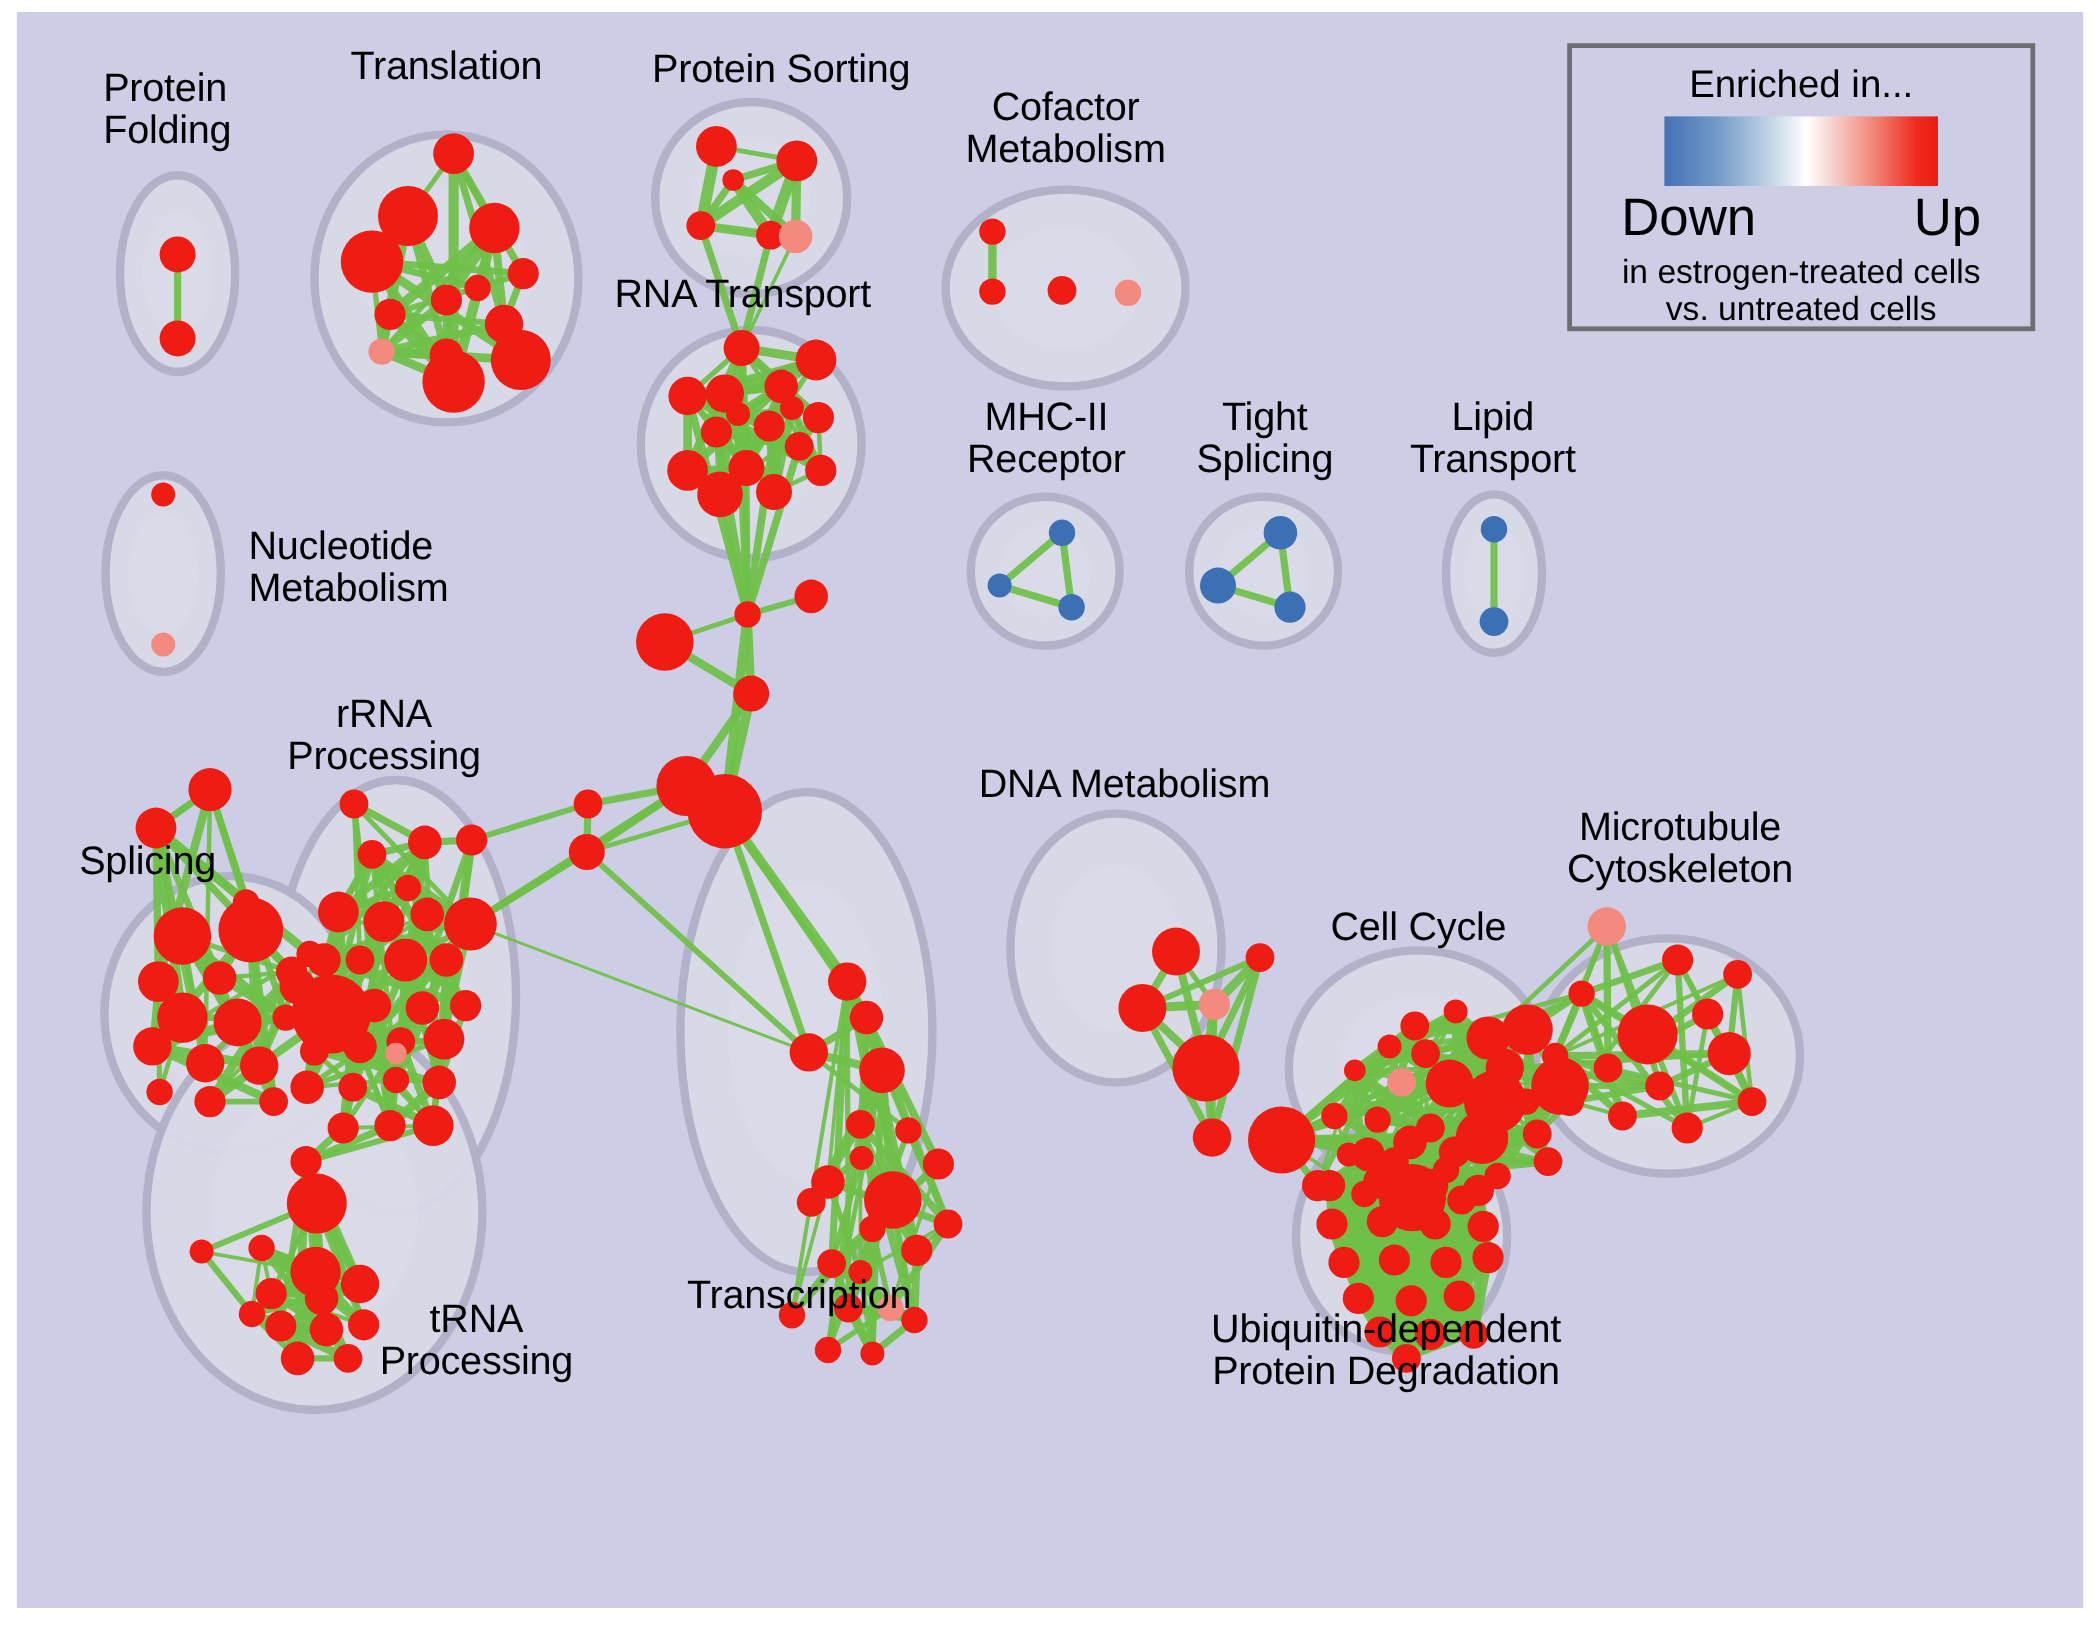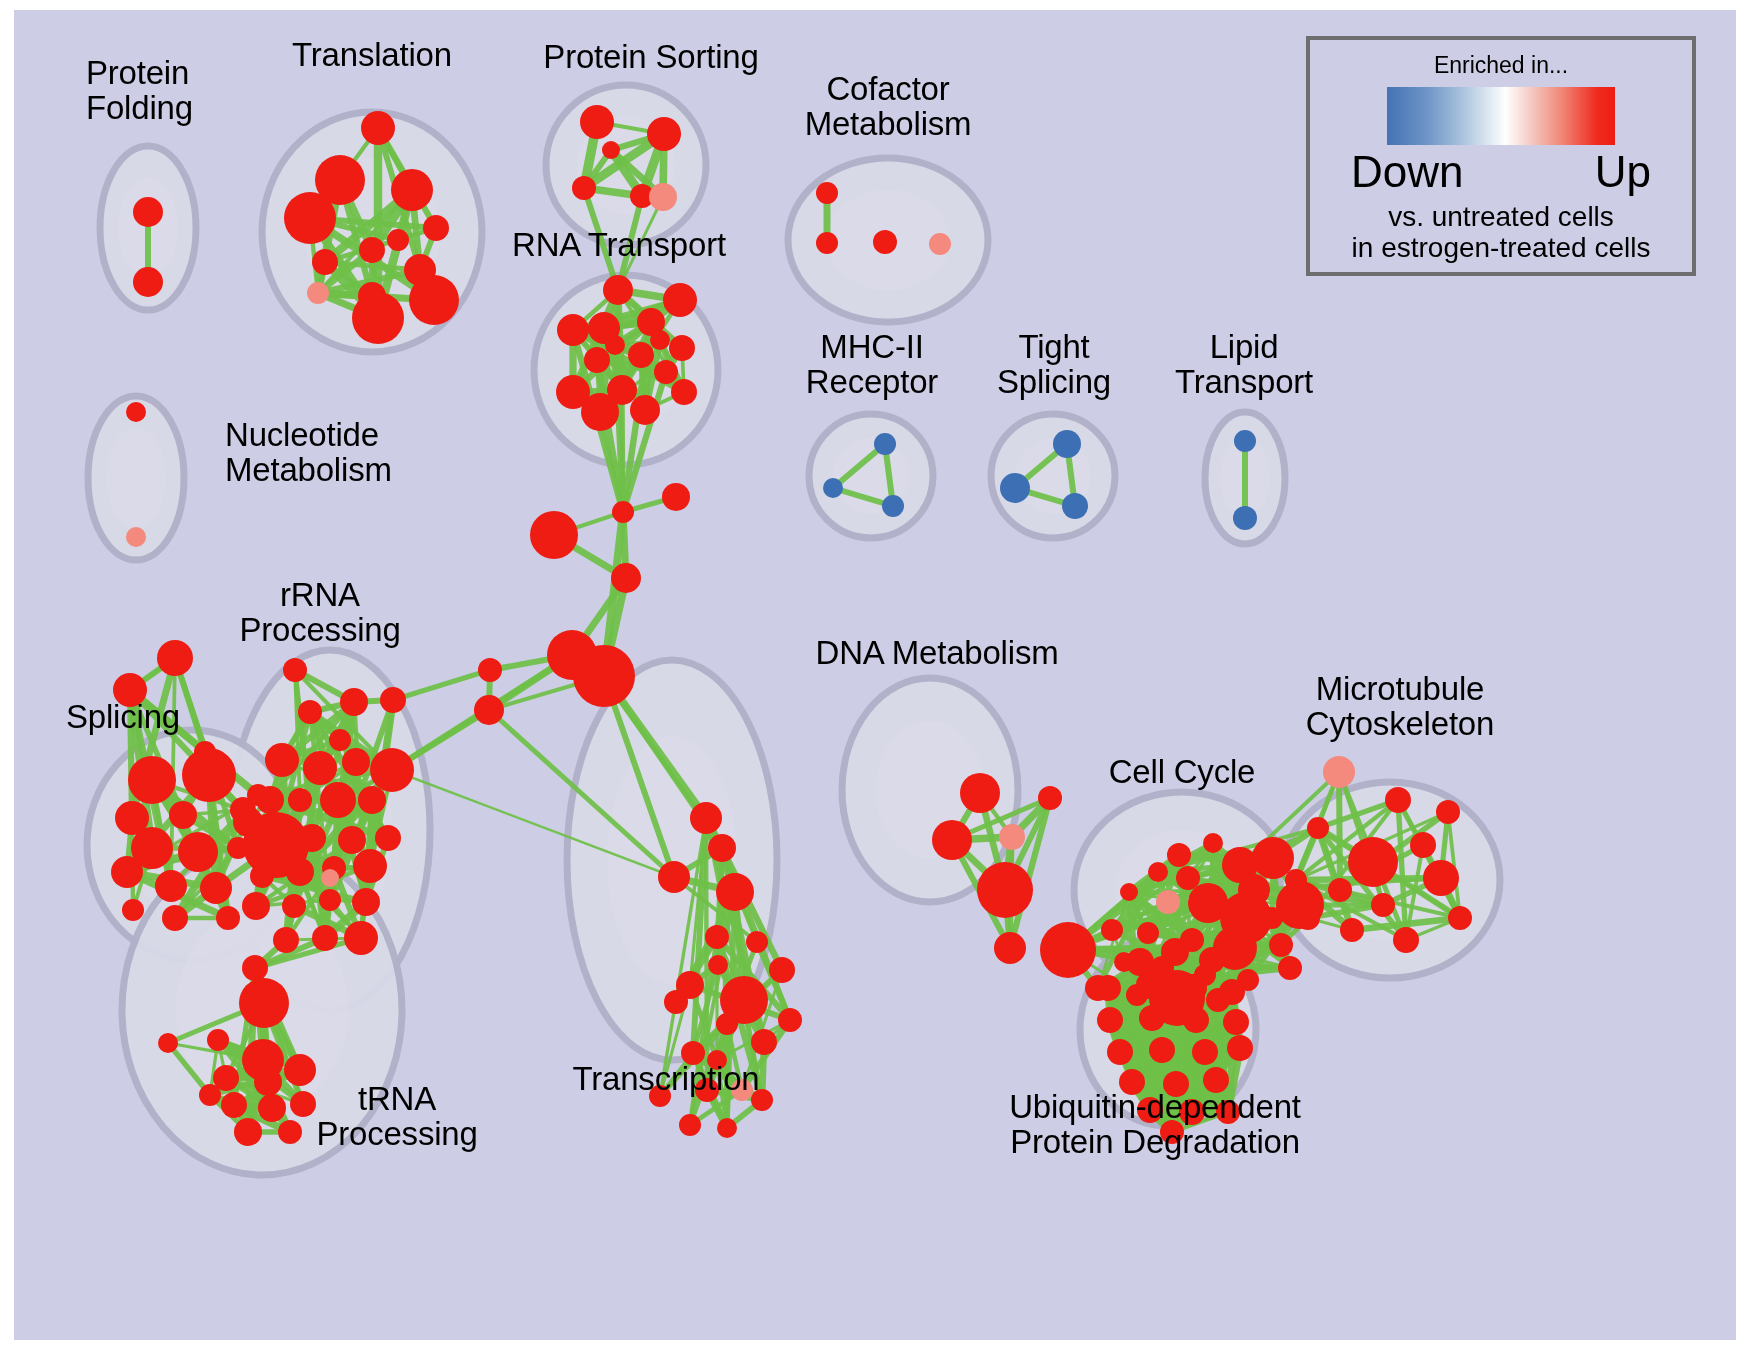--- a/index.html
+++ b/index.html
@@ -11,21 +11,21 @@
     font-size:33px;line-height:1.06;font-weight:400;white-space:pre;
     letter-spacing:-0.2px;
   }
   .clabel.c{text-align:center;transform:translateX(-50%);}
   .clabel.l{text-align:left;}
   #legend{
     position:absolute;left:1306px;top:36px;width:390px;height:240px;
     background:#cdcee5;border:4px solid #6e6e70;box-sizing:border-box;
   }
   #legend .ltitle{
-    text-align:center;font-size:23px;color:#000;margin-top:12px;
+    text-align:center;font-size:32px;color:#000;margin-top:12px;
   }
   #legend .bar{
     margin:8px auto 0 auto;width:228px;height:58px;
     background:linear-gradient(to right,#4472b4 0%,#6f96c7 18%,#aac3dd 33%,#e8eff5 47%,#ffffff 52%,#f7d9d4 60%,#f08a7a 76%,#ef2b20 92%,#ee1c12 100%);
   }
   #legend .ends{
     display:flex;justify-content:space-between;width:300px;margin:2px auto 0 auto;
     font-size:44px;color:#000;
   }
   #legend .sub{text-align:center;font-size:28px;color:#000;line-height:1.12;margin-top:4px;}
@@ -1149,21 +1149,21 @@
       </g>
     </svg>
   <div id="labels">
       <div class="clabel l" style="left: 86px; top: 56px;">Protein
 Folding</div>
       <div class="clabel c" style="left: 372px; top: 38px;">Translation</div>
       <div class="clabel c" style="left: 619px; top: 40px; margin-left: 32px;">Protein Sorting</div>
       <div class="clabel c" style="left: 888px; top: 72px;">Cofactor
 Metabolism</div>
       <div class="clabel c" style="left: 619px; top: 228px;">RNA Transport</div>
-      <div class="clabel l" style="left: 207px; top: 418px; margin-left: 18px;">Nucleotide
+      <div class="clabel l" style="left: 207px; top: 438px;">Nucleotide
 Metabolism</div>
       <div class="clabel c" style="left: 872px; top: 330px;">MHC-II
 Receptor</div>
       <div class="clabel c" style="left: 1054px; top: 330px;">Tight
 Splicing</div>
       <div class="clabel c" style="left: 1244px; top: 330px;">Lipid
 Transport</div>
       <div class="clabel c" style="left: 320px; top: 578px;">rRNA
 Processing</div>
       <div class="clabel l" style="left: 66px; top: 700px;">Splicing</div>
@@ -1179,17 +1179,17 @@
     </div>
 
   <div id="legend">
     <div class="ltitle">Enriched in...</div>
     <div class="bar"></div>
     <div class="ends">
       <span>Down</span>
       <span>Up</span>
     </div>
     <div class="sub">
+      <span class="lrow">in estrogen-treated cells</span>
       <span class="lrow">vs. untreated cells</span>
-      <span class="lrow">in estrogen-treated cells</span>
     </div>
   </div>
 </div>
 
 </body></html>

